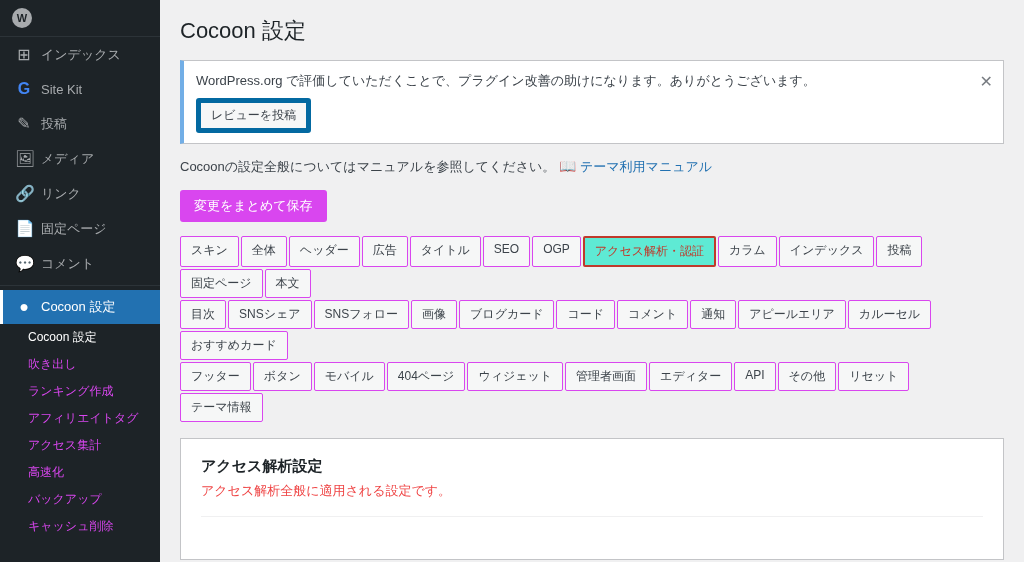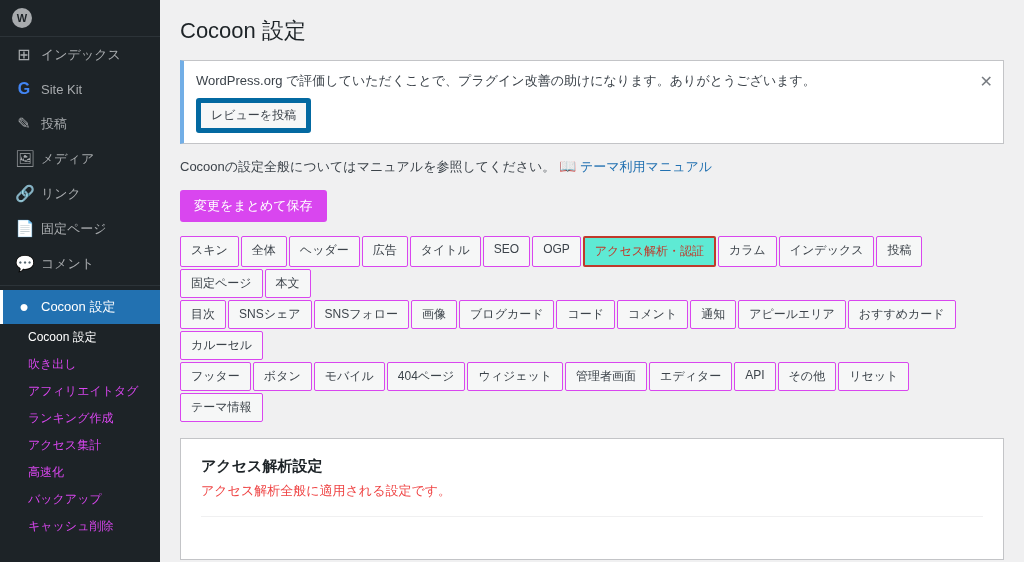--- a/index.html
+++ b/index.html
@@ -213,24 +213,24 @@
     <span>Cocoon 設定</span>
   </div>
 
   <div class="sidebar-sub active-sub">
     <span>Cocoon 設定</span>
   </div>
   <div class="sidebar-sub">
     <span>吹き出し</span>
   </div>
   <div class="sidebar-sub">
+    <span>ランキング作成</span>
+  </div>
+  <div class="sidebar-sub">
     <span>アフィリエイトタグ</span>
-  </div>
-  <div class="sidebar-sub">
-    <span>ランキング作成</span>
   </div>
   <div class="sidebar-sub">
     <span>アクセス集計</span>
   </div>
   <div class="sidebar-sub">
     <span>高速化</span>
   </div>
   <div class="sidebar-sub">
     <span>バックアップ</span>
   </div>
@@ -282,22 +282,22 @@
     <div class="tabs-row">
       <div class="tab-item"><span>目次</span></div>
       <div class="tab-item"><span>SNSシェア</span></div>
       <div class="tab-item"><span>SNSフォロー</span></div>
       <div class="tab-item"><span>画像</span></div>
       <div class="tab-item"><span>ブログカード</span></div>
       <div class="tab-item"><span>コード</span></div>
       <div class="tab-item"><span>コメント</span></div>
       <div class="tab-item"><span>通知</span></div>
       <div class="tab-item"><span>アピールエリア</span></div>
+      <div class="tab-item"><span>カルーセル</span></div>
       <div class="tab-item"><span>おすすめカード</span></div>
-      <div class="tab-item"><span>カルーセル</span></div>
     </div>
 
     <div class="tabs-row">
       <div class="tab-item"><span>フッター</span></div>
       <div class="tab-item"><span>ボタン</span></div>
       <div class="tab-item"><span>モバイル</span></div>
       <div class="tab-item"><span>404ページ</span></div>
       <div class="tab-item"><span>ウィジェット</span></div>
       <div class="tab-item"><span>管理者画面</span></div>
       <div class="tab-item"><span>エディター</span></div>

